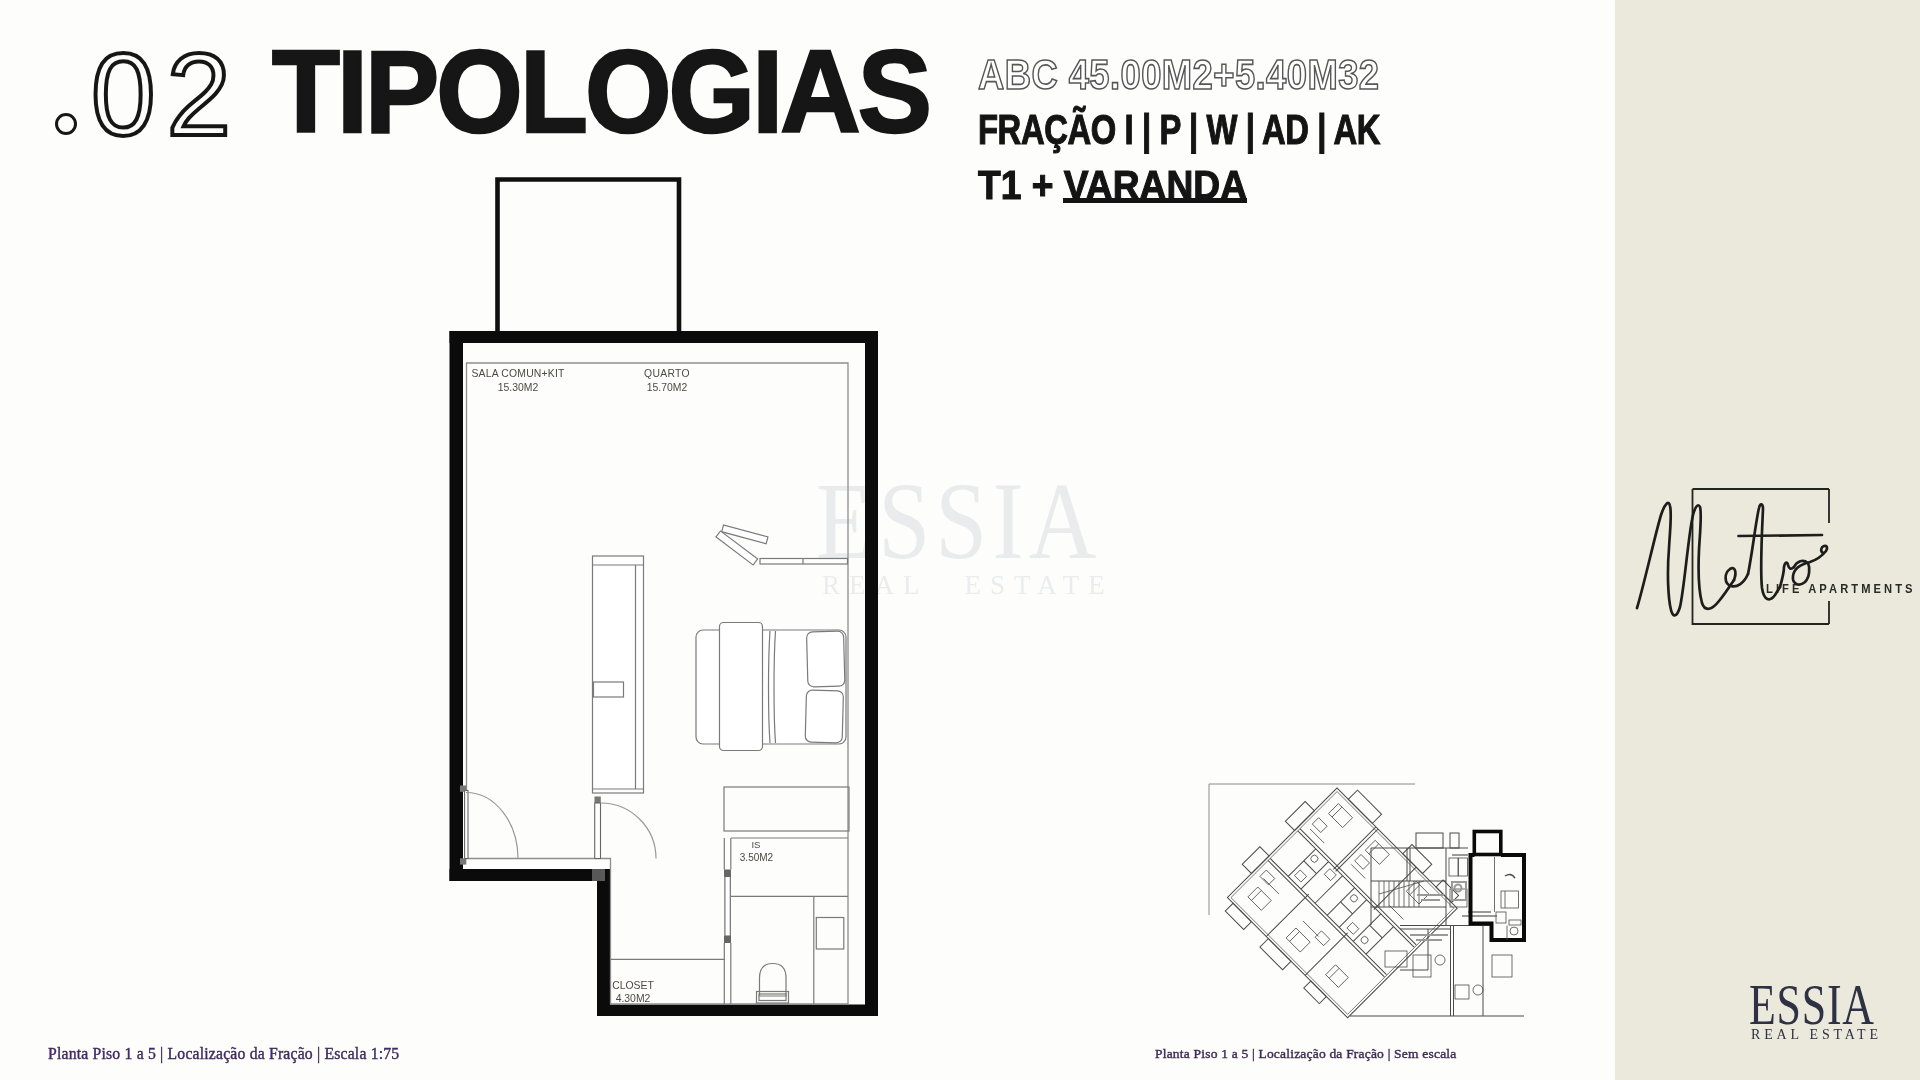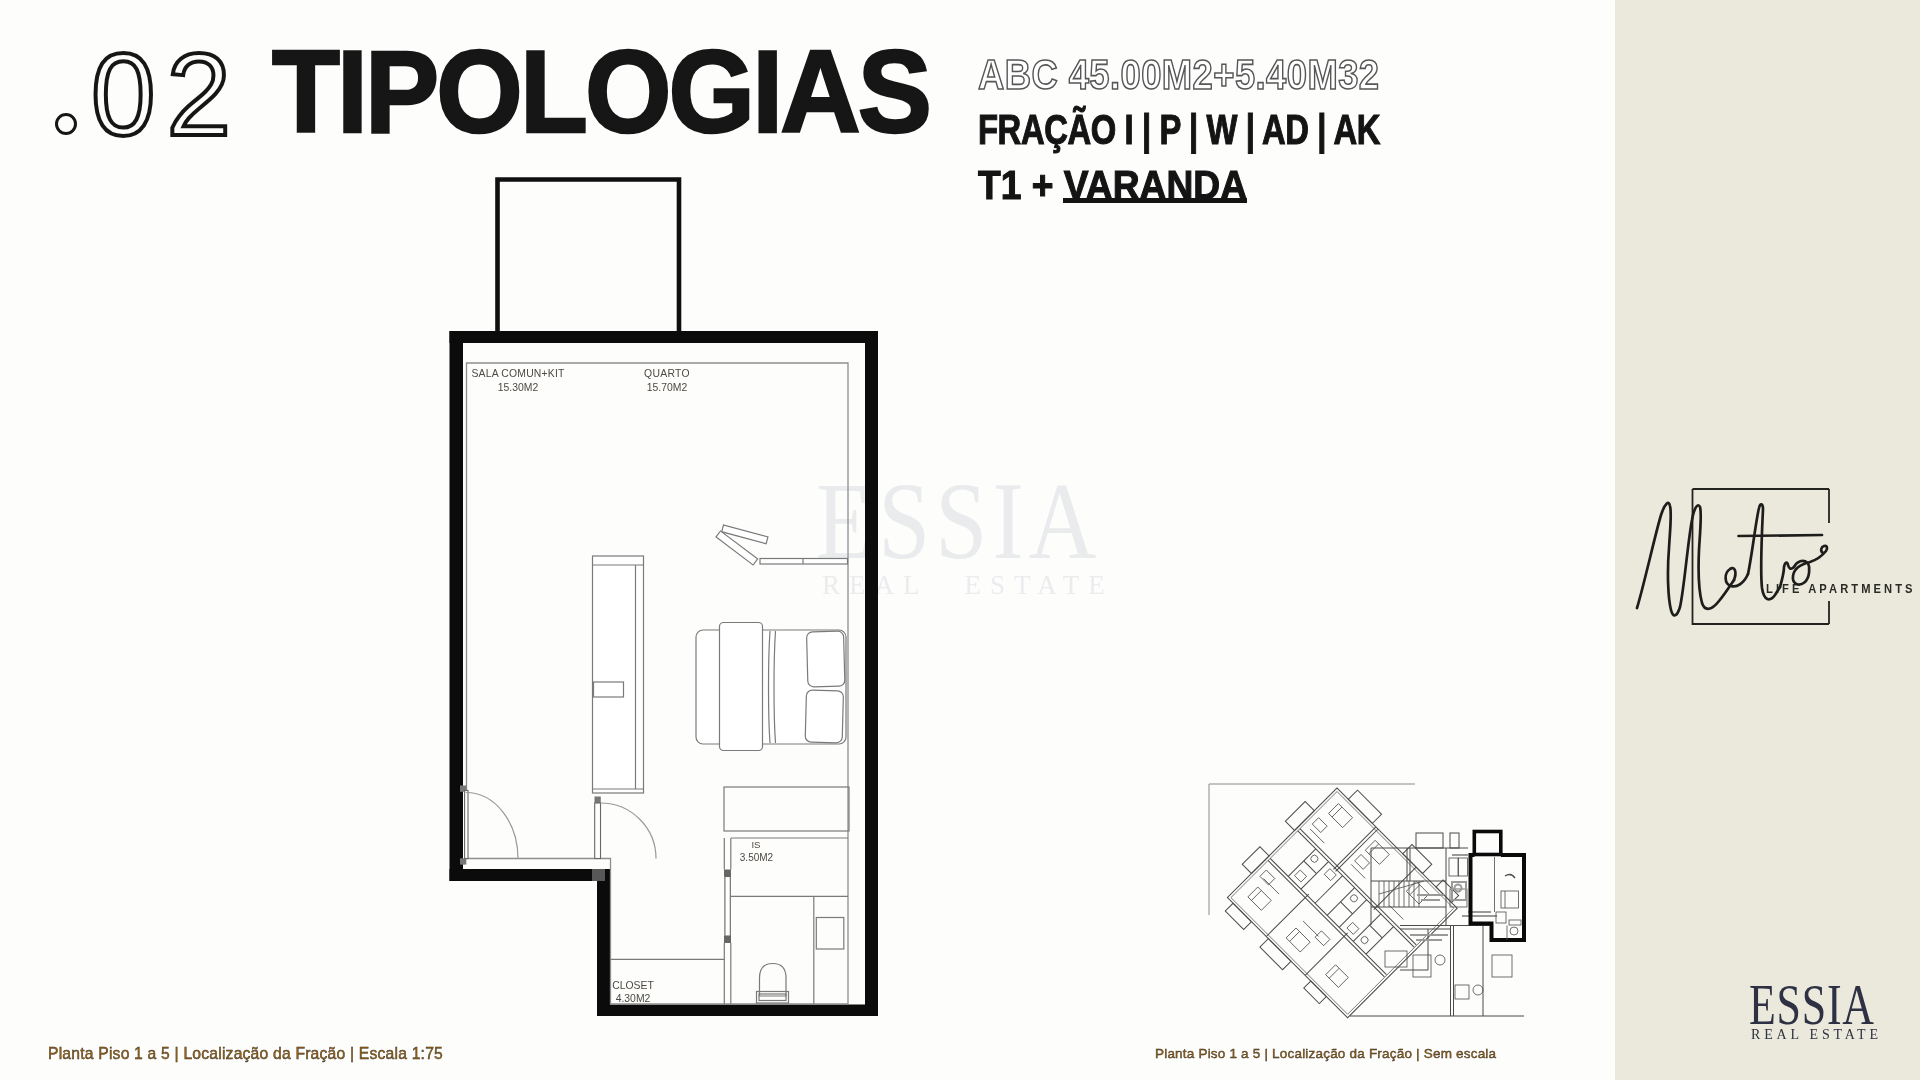--- a/index.html
+++ b/index.html
@@ -11,21 +11,21 @@
   #num02{left:91px;top:28px;font-size:116px;font-weight:normal;letter-spacing:11px;color:transparent;-webkit-text-stroke:4px #161616;}
   #tipol{left:272px;top:24px;font-size:117px;font-weight:bold;color:#161616;-webkit-text-stroke:2.5px #161616;letter-spacing:-3px;transform:scaleX(0.95);transform-origin:left top;}
   #abcline{left:978px;top:51px;font-size:42px;font-weight:bold;color:#fff;-webkit-text-stroke:1.6px #565656;letter-spacing:0.5px;transform:scaleX(0.866);transform-origin:left top;}
   #fracline{left:978px;top:106px;font-size:42px;font-weight:bold;color:#141414;-webkit-text-stroke:1.1px #141414;letter-spacing:-0.5px;transform:scaleX(0.78);transform-origin:left top;white-space:nowrap;}
   #t1line{left:978px;top:163px;font-size:40px;font-weight:bold;color:#141414;-webkit-text-stroke:1.1px #141414;transform:scaleX(0.93);transform-origin:left top;white-space:nowrap;}
   
   
   #wm1{left:816px;top:458px;font-family:"Liberation Serif",serif;font-size:110px;color:#e9ebed;letter-spacing:6px;transform:scaleX(0.85);transform-origin:left top;}
   #wm2{left:822px;top:570px;font-family:"Liberation Serif",serif;font-size:27px;color:#eaecee;letter-spacing:9px;transform-origin:left top;}
   
-  .cap{font-size:15.7px;color:#a16207;-webkit-text-stroke:0.4px #303030;letter-spacing:0.2px;}
+  .cap{font-size:15.7px;color:#4c1d95;-webkit-text-stroke:0.4px #303030;letter-spacing:0.2px;font-family:Liberation Serif, serif;}
   #capL{left:48px;top:1045px;}
   #capR{left:1155px;top:1046px;font-size:13.5px;}
   
   #lifeap{left:1766px;top:582px;font-size:12px;color:#2a2a26;letter-spacing:3.3px;font-weight:bold;transform:scaleX(0.93);transform-origin:left top;white-space:nowrap;}
   
   #essia{left:1749px;top:972px;font-family:"Liberation Serif",serif;font-size:57px;color:#2e3143;letter-spacing:1px;transform:scaleX(0.77);transform-origin:left top;}
   #essia2{left:1751px;top:1027px;font-family:"Liberation Serif",serif;font-size:14px;color:#2e3143;letter-spacing:3.8px;transform-origin:left top;}
   svg text{font-family:"Liberation Sans",sans-serif;}
 </style>
 </head>

